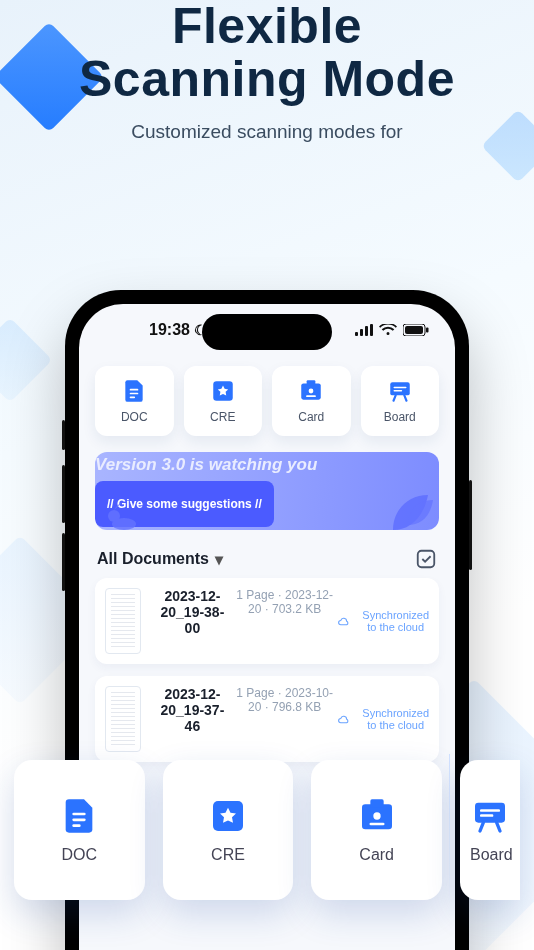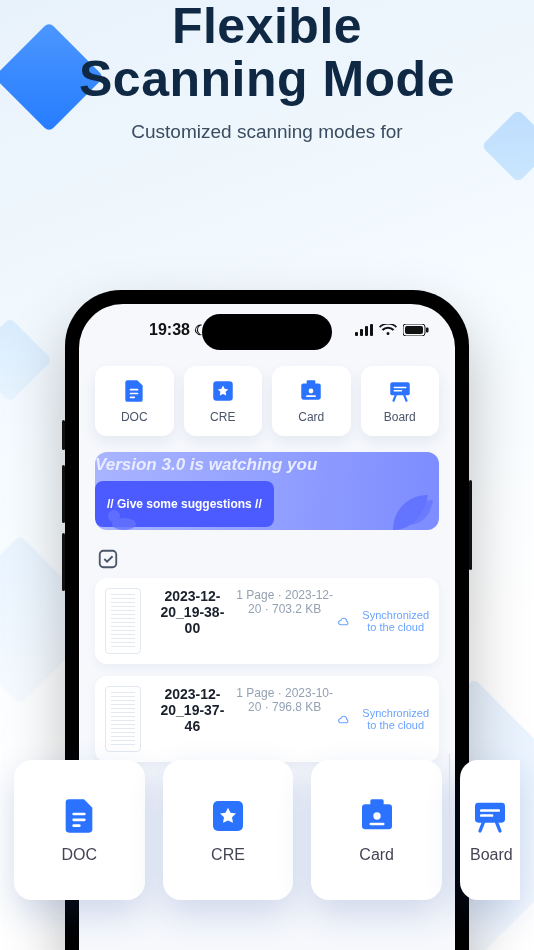--- a/index.html
+++ b/index.html
@@ -310,20 +310,24 @@
       <div class="pill">// Give some suggestions //</div>
       <span class="deco-right">
         <svg width="70" height="70" viewBox="0 0 70 70" fill="currentColor">
             <path d="M20 60c0-20 15-35 35-35-5 25-20 35-35 35z"></path>
             <path d="M35 55c0-15 10-25 25-25-3 18-13 25-25 25z" opacity=".7"></path>
           </svg>
       </span>
     </div>
 
     <div class="sec-header">
+      <div class="lbl">
+        <span>All Documents</span>
+        <span class="chev">▾</span>
+      </div>
       <span class="sel">
         <svg viewBox="0 0 24 24" fill="none" stroke="#4a5568" stroke-width="2">
             <rect x="3" y="3" width="18" height="18" rx="4"></rect>
             <path d="M8 12l3 3 6-6"></path>
           </svg>
       </span>
     </div>
 
     <div>
       <div class="doc-item">

